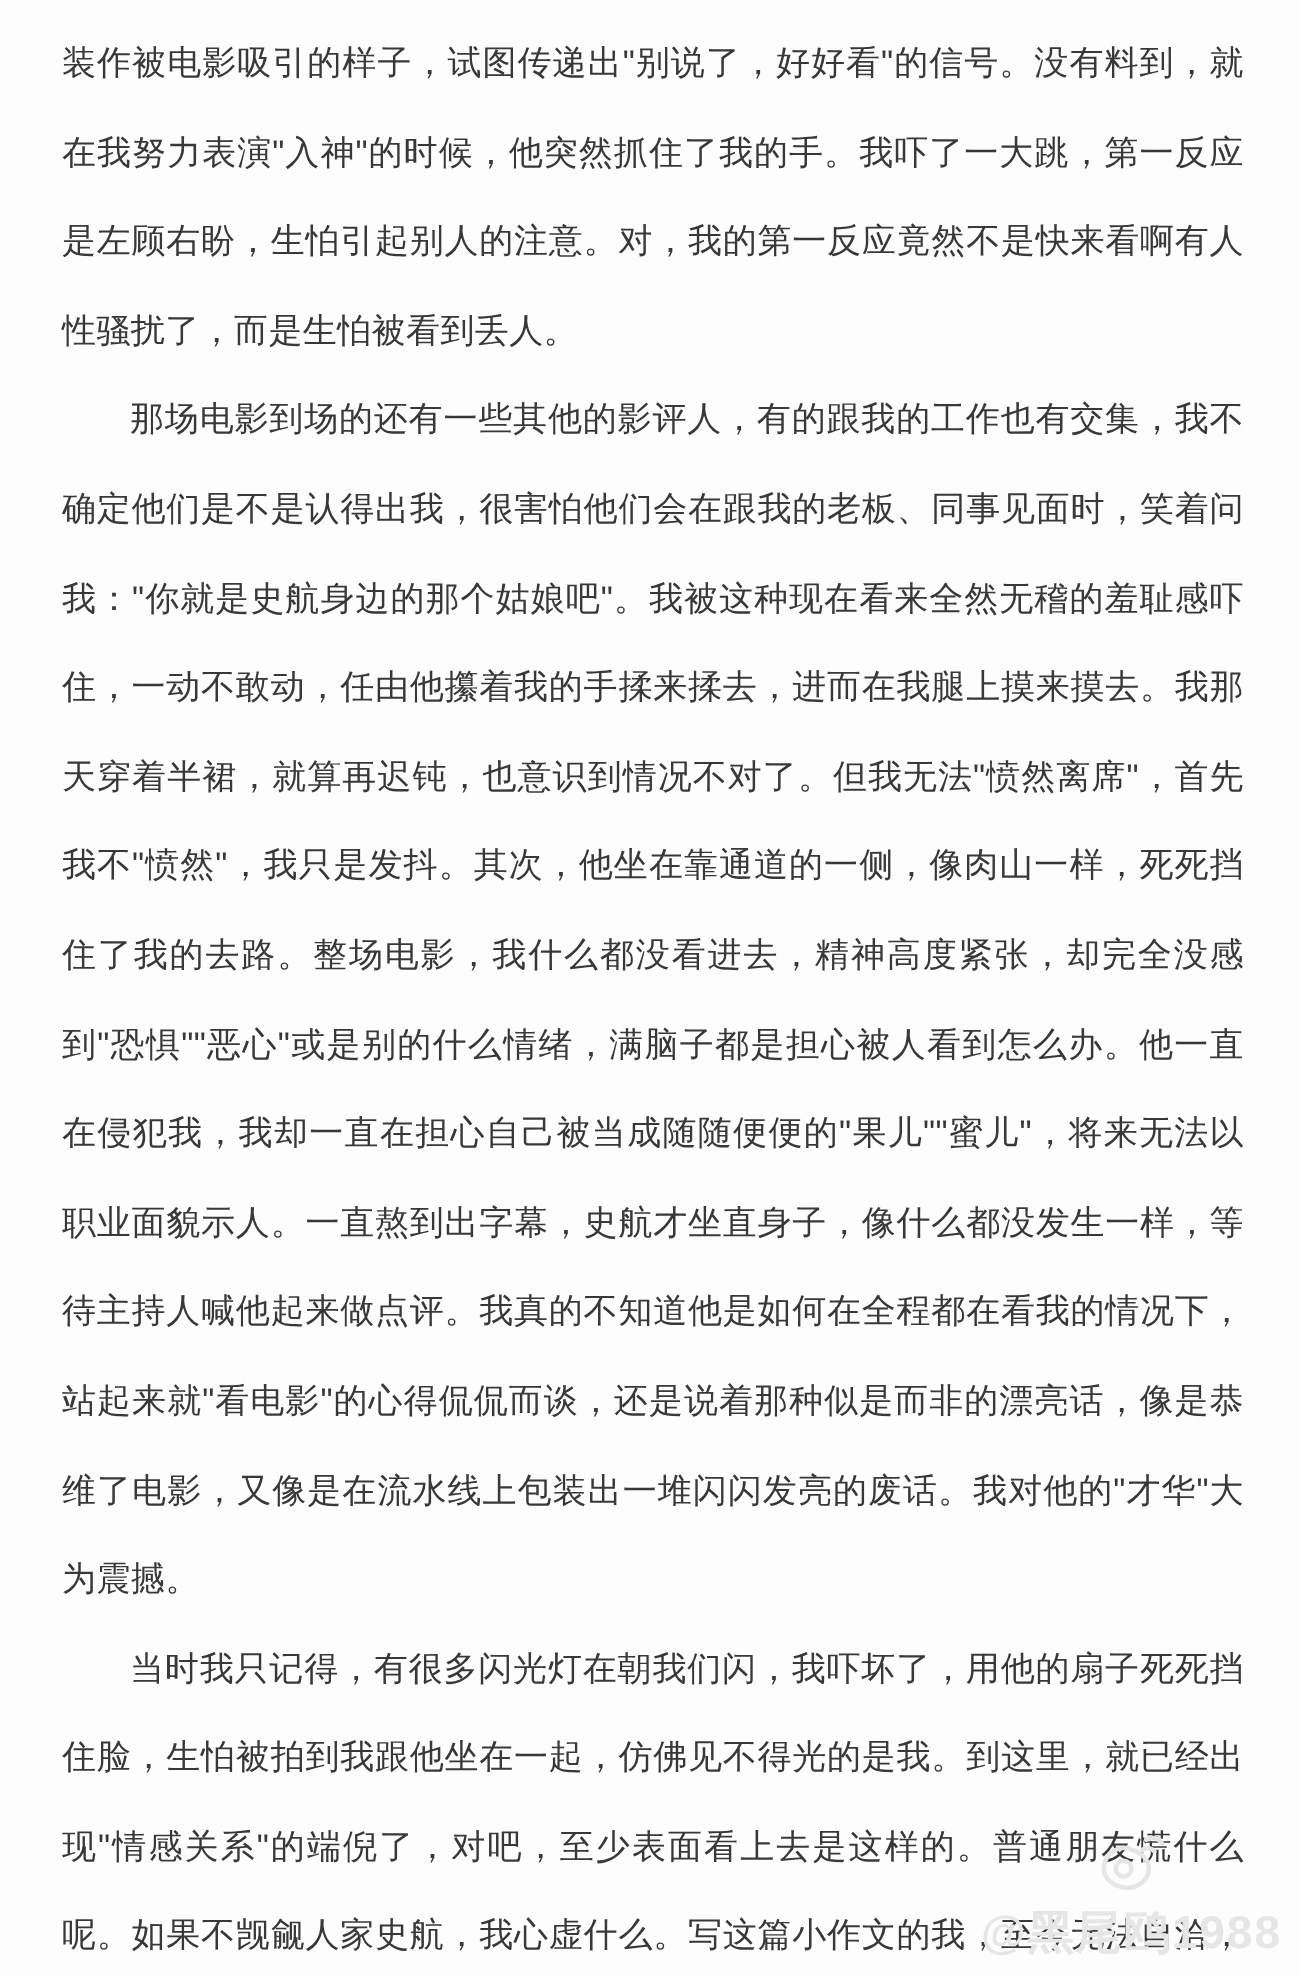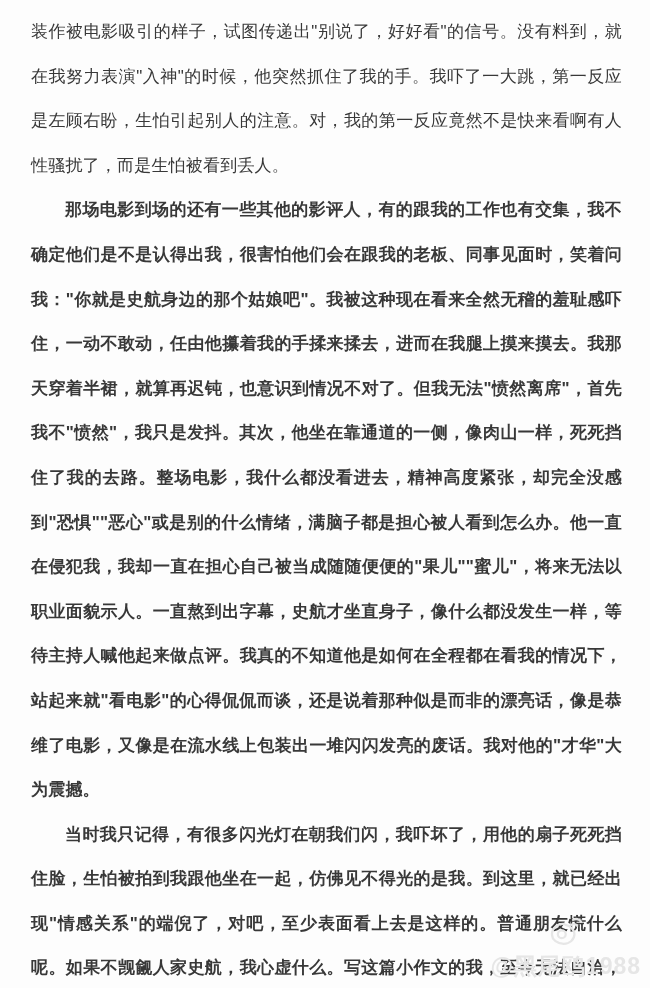--- a/index.html
+++ b/index.html
@@ -26,21 +26,20 @@
     margin: 0;
     font-size: 17px;
     line-height: 44.6px;
     color: #383838;
     text-align: justify;
     letter-spacing: 0.2px;
     word-break: break-all;
   }
   .para.indent {
     text-indent: 2em;
-    font-weight: bold;
   }
   .watermark {
     position: absolute;
     right: 9px;
     bottom: 6px;
     display: flex;
     align-items: center;
     gap: 5px;
     color: #e6e6e6;
     font-size: 23px;

